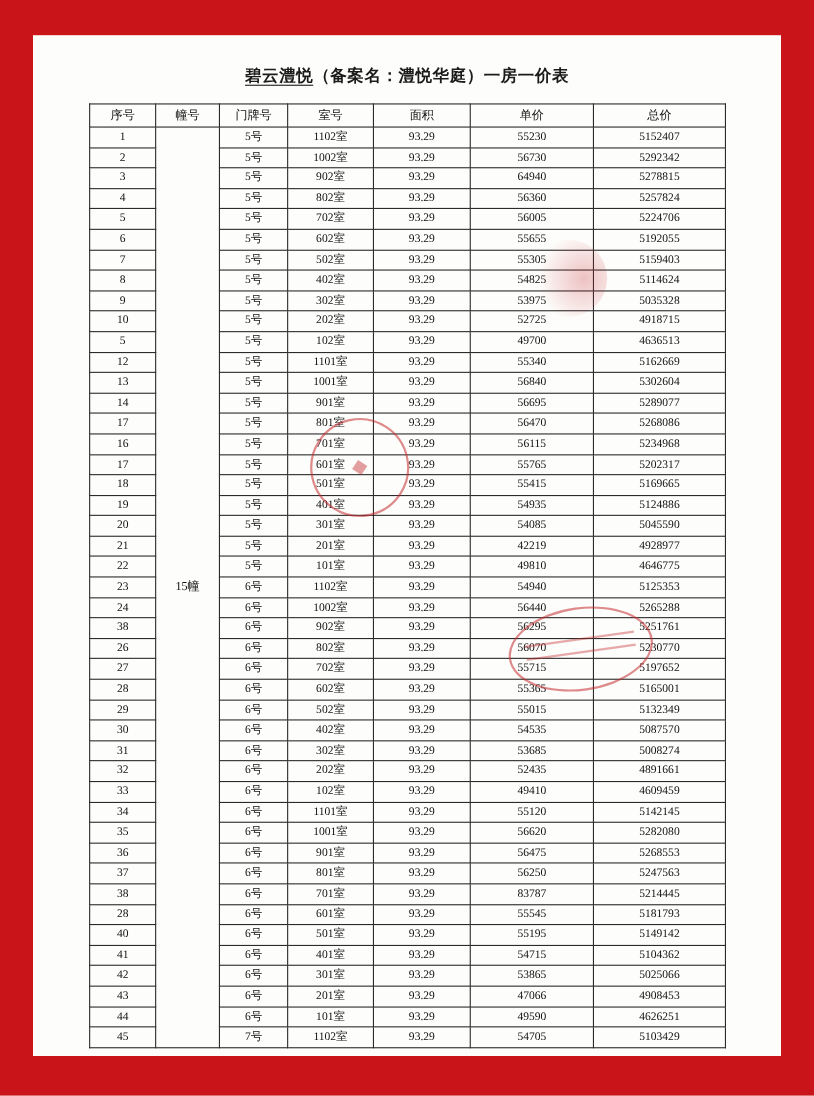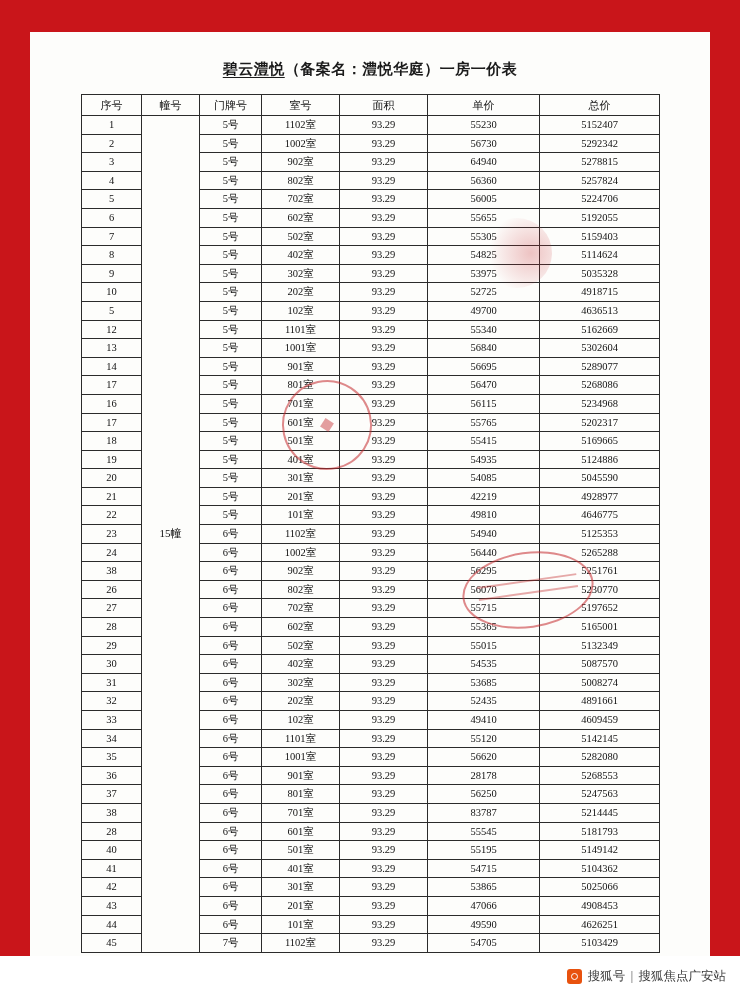--- a/index.html
+++ b/index.html
@@ -484,21 +484,21 @@
             <td>1001室</td>
             <td>93.29</td>
             <td>56620</td>
             <td>5282080</td>
           </tr>
           <tr>
             <td>36</td>
             <td>6号</td>
             <td>901室</td>
             <td>93.29</td>
-            <td>28178</td>
+            <td>56475</td>
             <td>5268553</td>
           </tr>
           <tr>
             <td>37</td>
             <td>6号</td>
             <td>801室</td>
             <td>93.29</td>
             <td>56250</td>
             <td>5247563</td>
           </tr>
@@ -572,19 +572,13 @@
     <div class="stamp stamp-corner"></div>
     <div class="stamp stamp-main">
         <span class="inner"></span>
       </div>
     <div class="stamp stamp-oval">
       <span class="line" style="top:26px"></span>
       <span class="line" style="top:38px"></span>
     </div>
   </div>
 
-  <div class="footer-bar">
-    <span class="footer-logo"></span>
-    <span>搜狐号</span>
-    <span class="footer-sep">|</span>
-    <span>搜狐焦点广安站</span>
-  </div>
 </div>
 
 </body></html>

